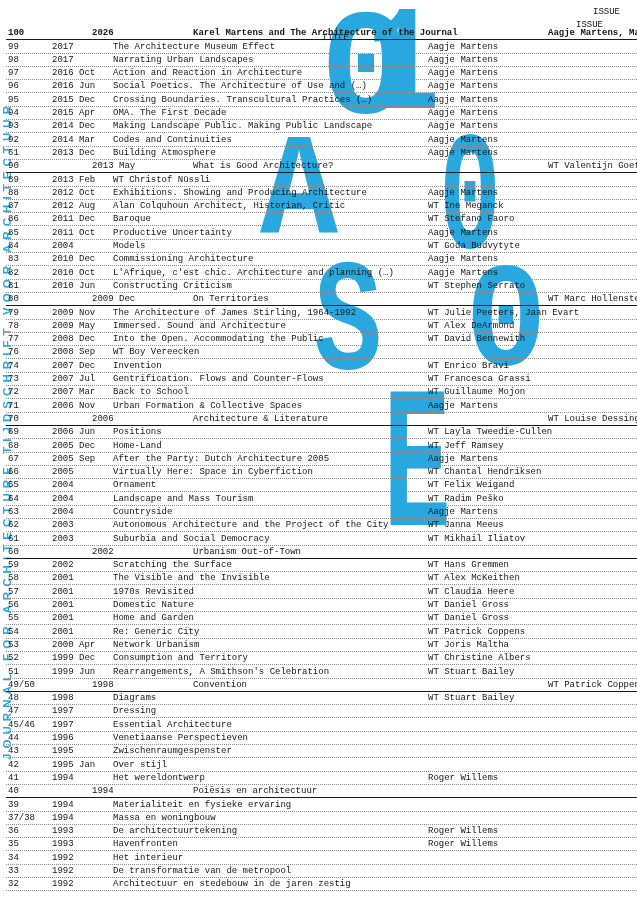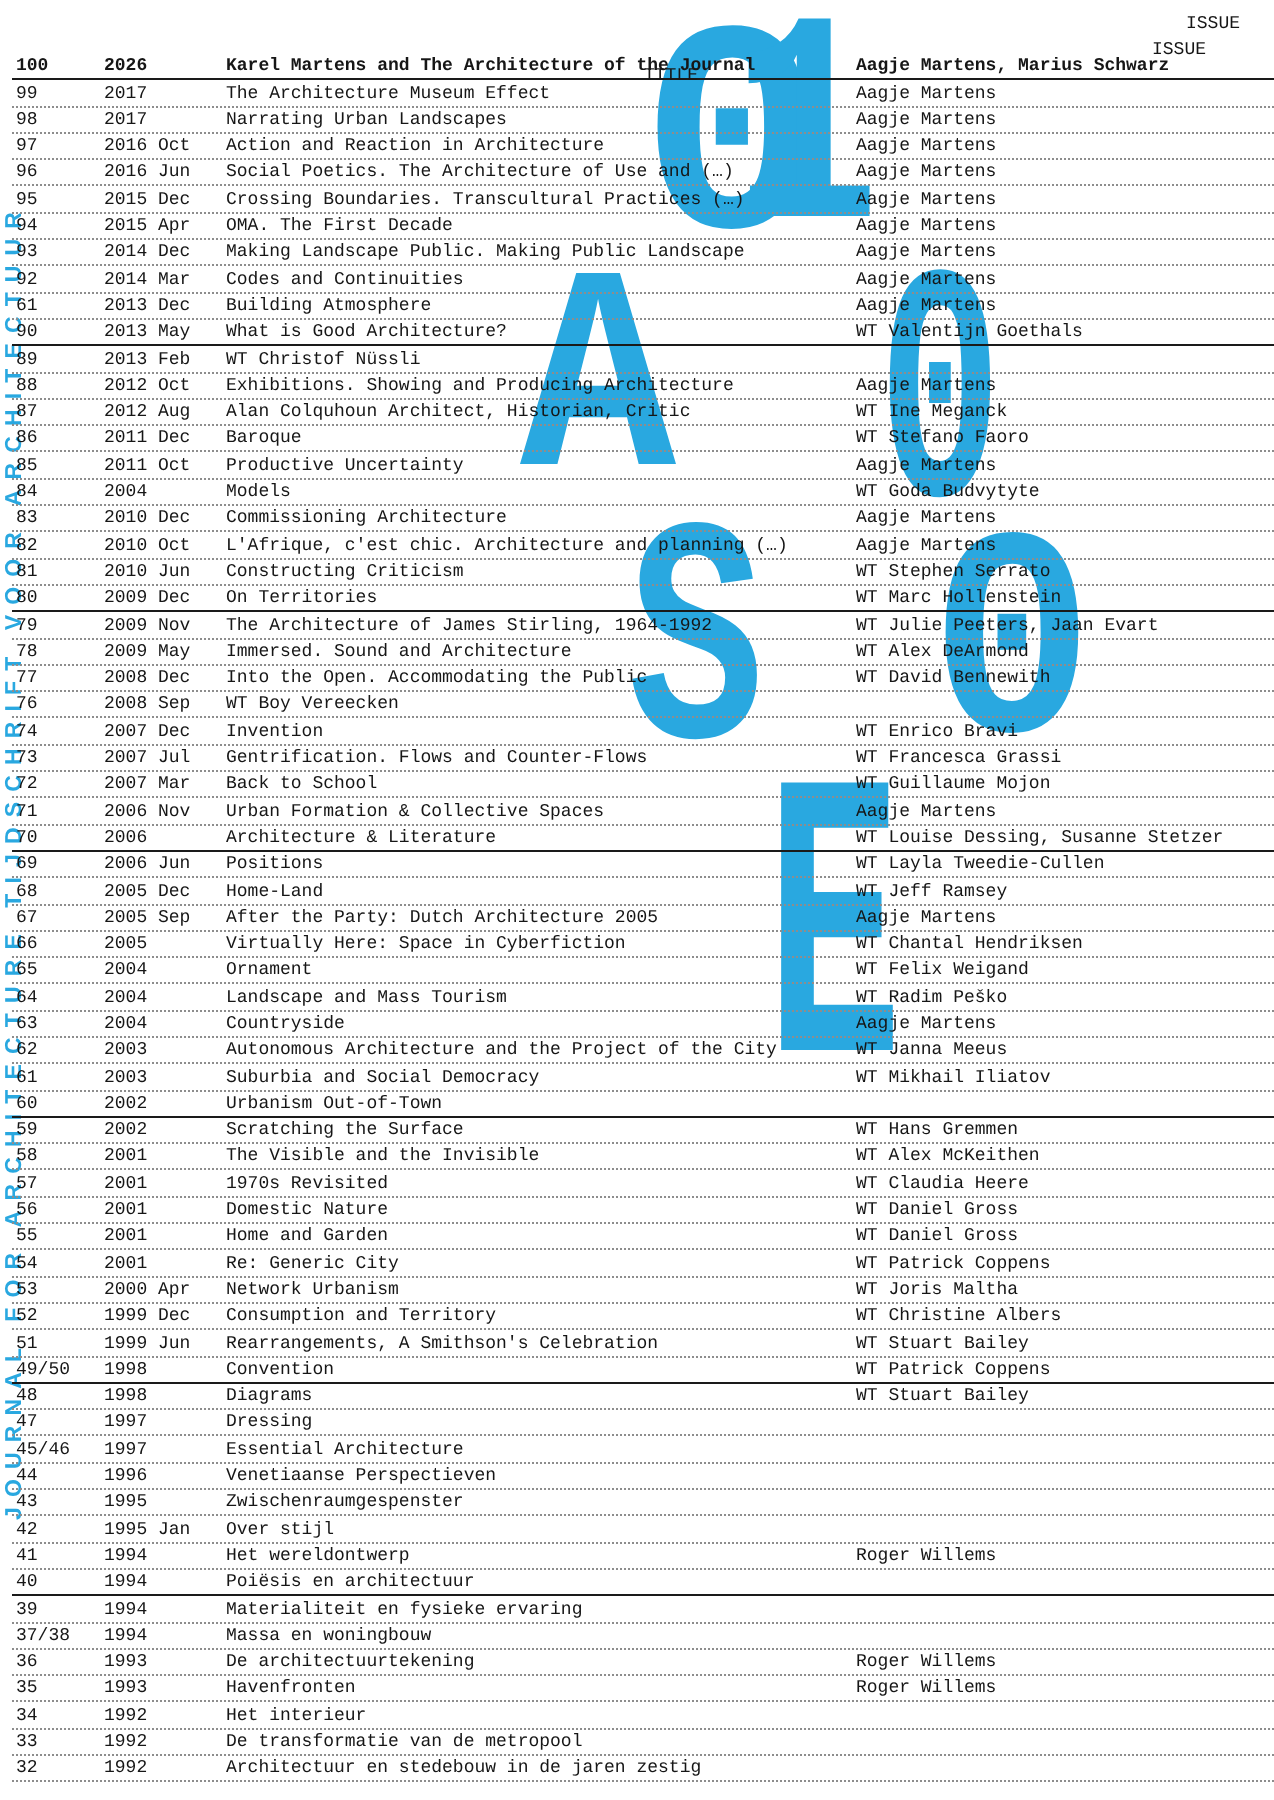--- a/index.html
+++ b/index.html
@@ -7,21 +7,21 @@
         font-family:"Liberation Mono",monospace;color:#161616;}
   svg.overlay{position:absolute;left:0;top:0;z-index:0;}
   svg.overlay text{fill:#29a8e0;font-weight:bold;}
   svg.overlay text.vtext{font-family:"Liberation Sans",sans-serif;font-size:11.5px;letter-spacing:1px;}
   svg.overlay text.glyph{font-family:"Liberation Mono",monospace;}
   .table{position:absolute;top:6px;left:0;right:0;z-index:1;}
   .row{display:flex;align-items:flex-end;height:12.3px;line-height:12px;font-size:9px;
        margin-left:6px;border-bottom:1px dotted #8d8d8d;white-space:nowrap;}
   .row.header{border-bottom:none;height:21px;line-height:13px;flex-direction:column;}
   .row.bold{font-weight:bold;}
-  .row.solid{border-bottom:1.5px solid #1a1a1a;}
+  .row.solid{border-bottom:1.5px solid #1a1a1a;gap:40px;}
   .c-issue{width:44px;padding-left:2px;flex:none;overflow:hidden;}
   .c-year{width:61px;flex:none;overflow:hidden;}
   .c-title{width:315px;flex:none;overflow:hidden;}
   .c-design{flex:1;overflow:hidden;}
 </style>
 </head>
 <body>
 
 <div class="page">
 

